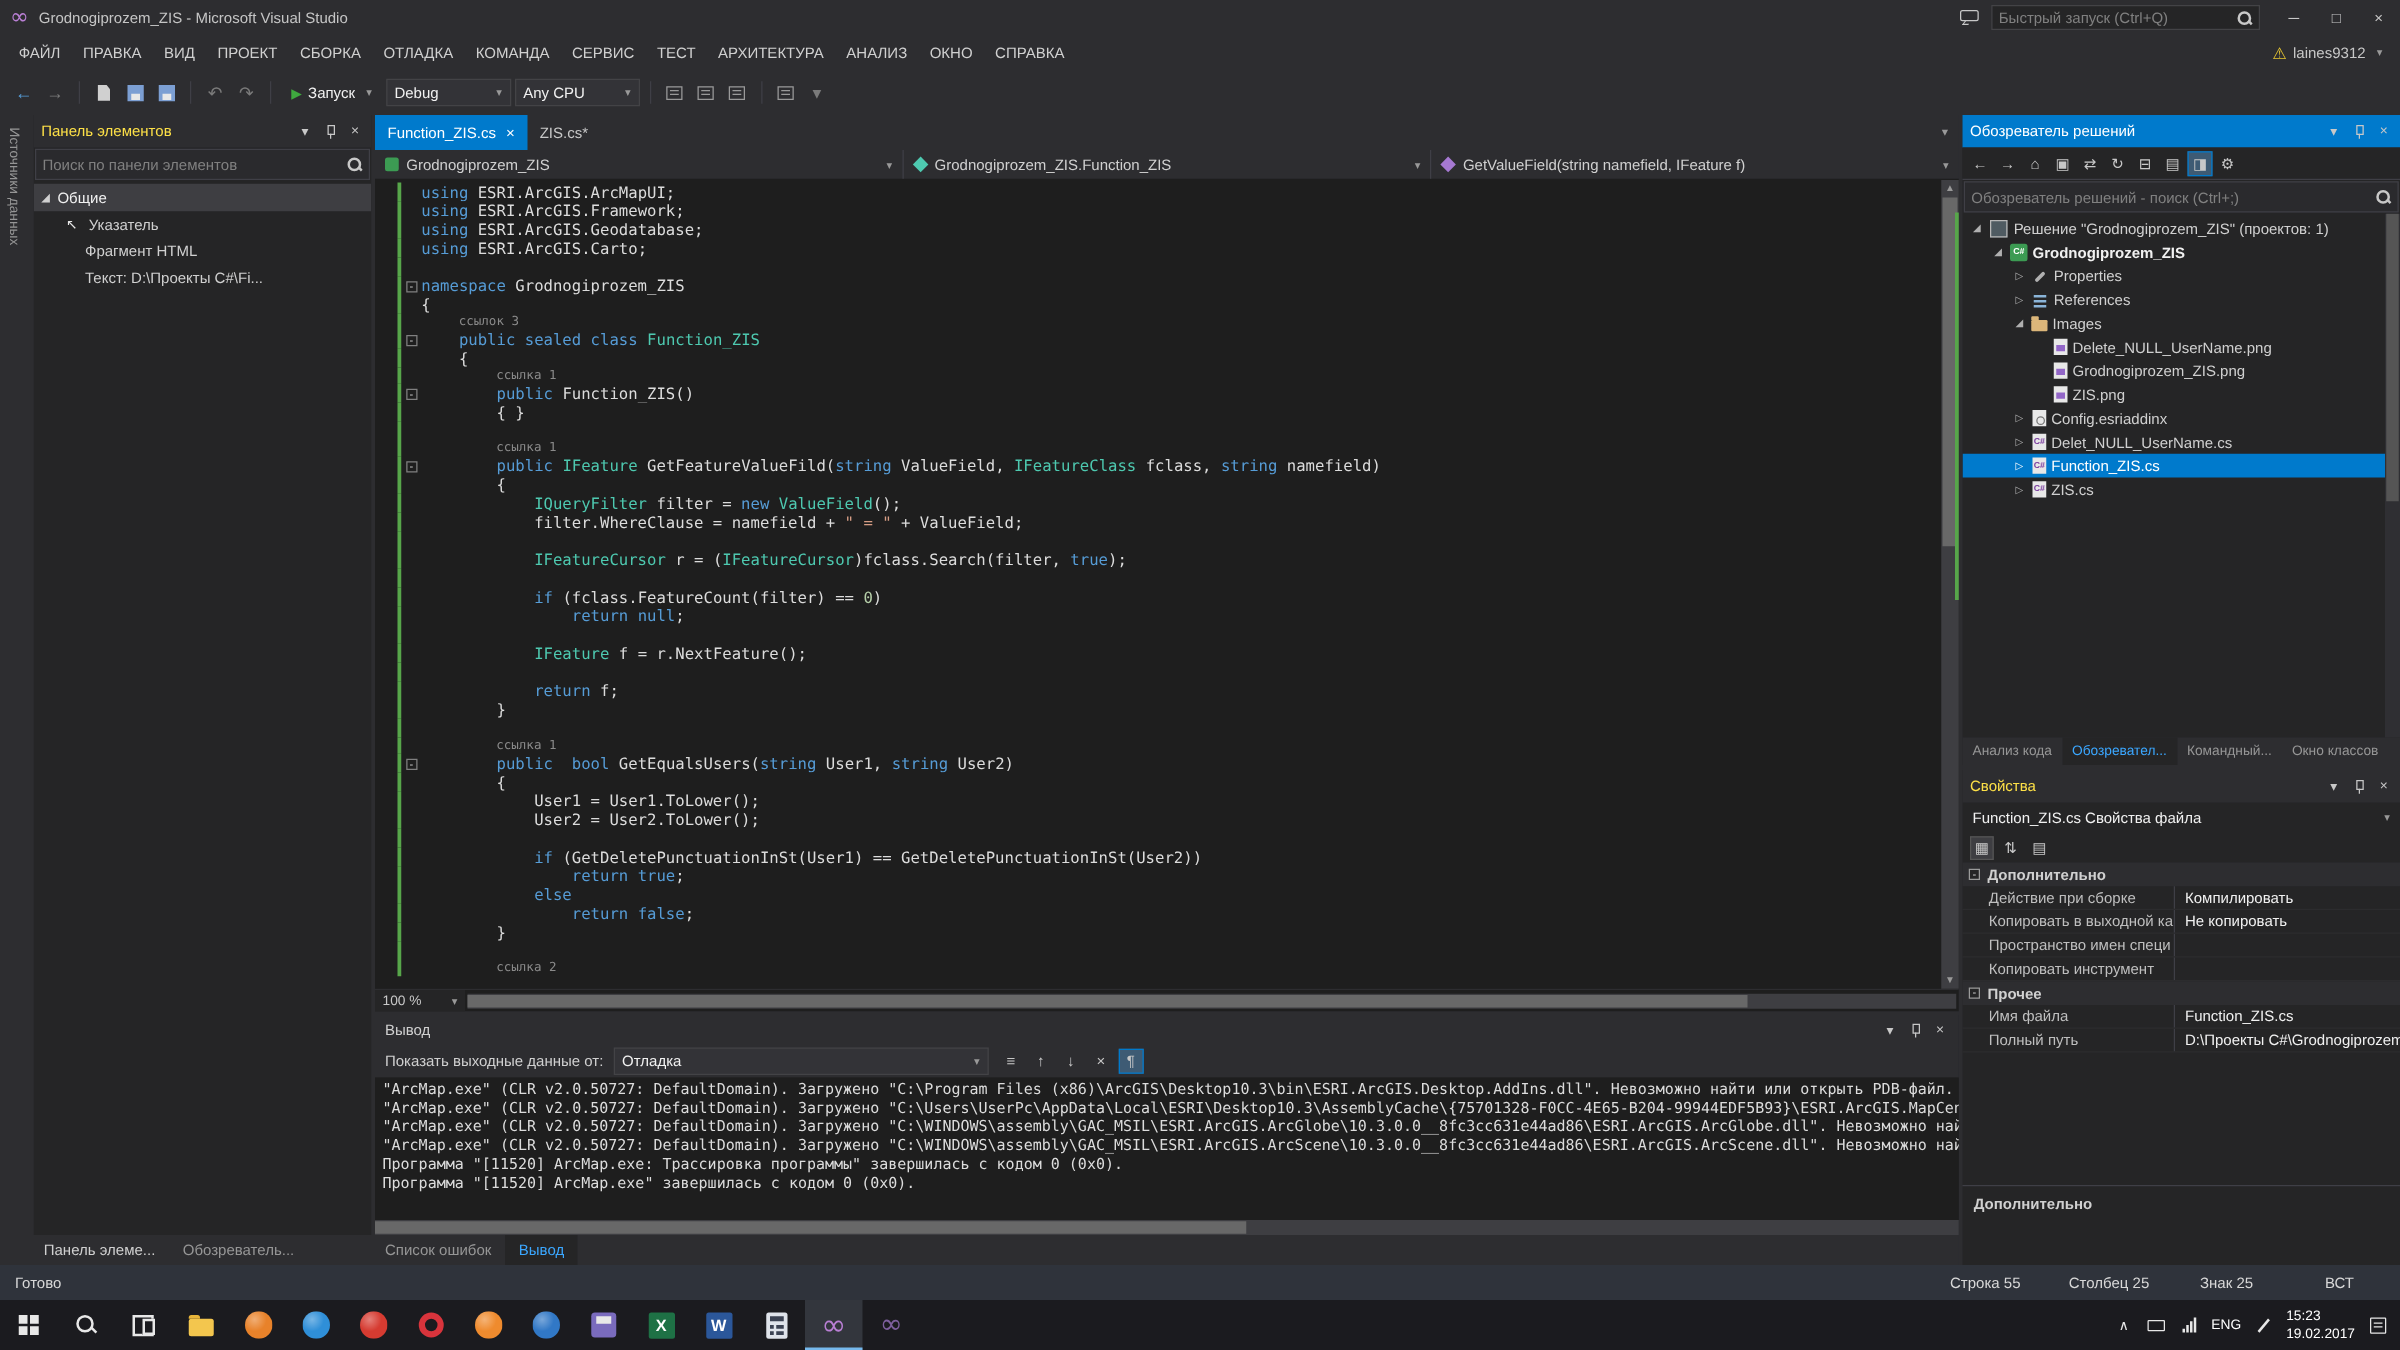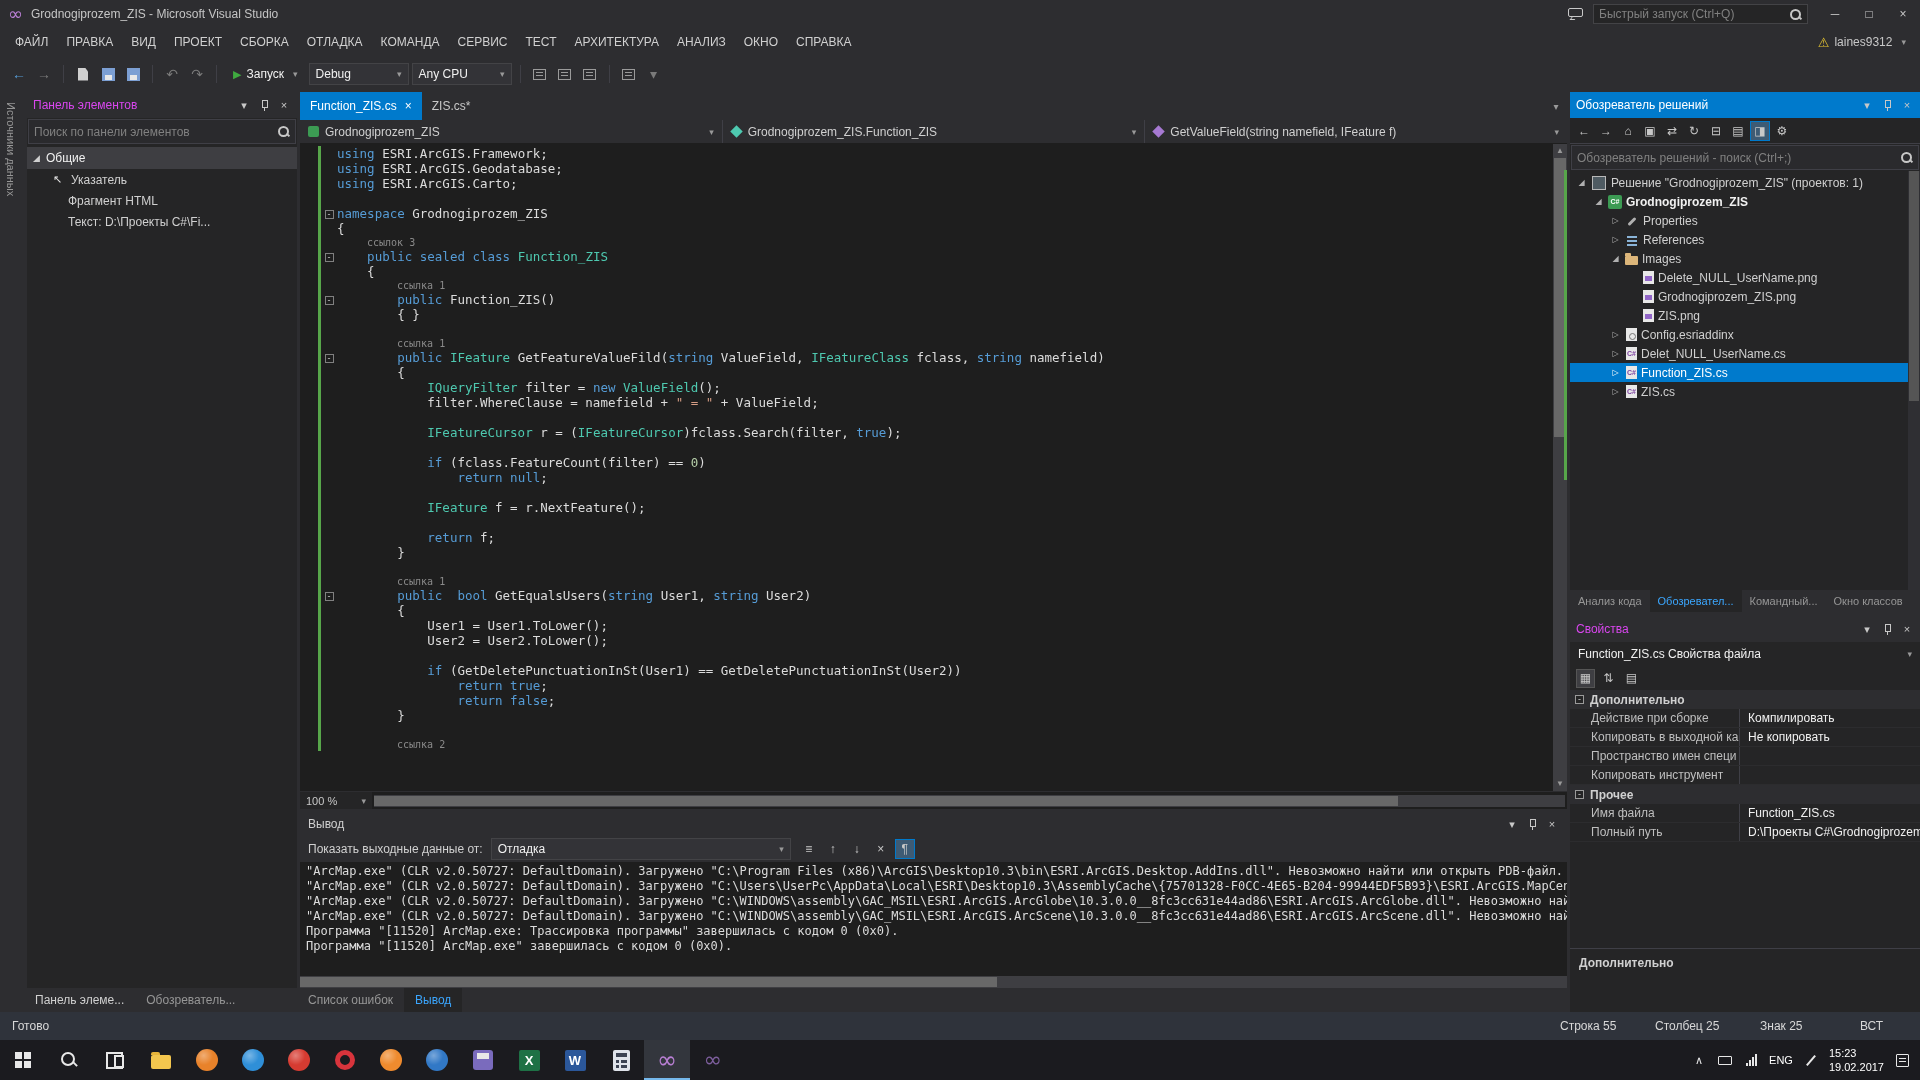--- a/index.html
+++ b/index.html
@@ -52,21 +52,21 @@
 
 .main{flex:1;display:flex;gap:3px;min-height:0;background:#2d2d30}
 .leftcol{flex:1;display:flex;flex-direction:column;min-width:0}
 .contentrow{flex:1;display:flex;gap:3px;min-height:0}
 .vstrip{width:24px;flex:none;background:#2d2d30}
 .vtab{writing-mode:vertical-rl;color:#969696;font-size:11px;padding:10px 5px;white-space:nowrap}
 
 
 .toolbox{width:270px;flex:none;background:#252526;display:flex;flex-direction:column}
 .phead{height:26px;display:flex;align-items:center;background:#2d2d30;padding:0 6px;gap:8px;flex:none}
-.phead .ptitle{flex:1;color:#d946ef;overflow:hidden;white-space:nowrap}
+.phead .ptitle{flex:1;color:#fde047;overflow:hidden;white-space:nowrap}
 .phead.active{background:#007acc}
 .phead.active .ptitle{color:#fff}
 .phico{color:#c8c8c8;font-size:11px;width:14px;text-align:center}
 .psearch,.sesearch{height:25px;margin:1px;background:#2a2a2d;border:1px solid #3f3f46;display:flex;align-items:center;padding:0 5px;flex:none}
 input{background:transparent;border:none;outline:none;color:#e0e0e0;font:12px "Liberation Sans",sans-serif;width:100%}
 input::placeholder{color:#808080}
 .tbx-list{flex:1;overflow:hidden;padding-top:2px}
 .tbx-group{height:22px;display:flex;align-items:center;gap:6px;background:#3e3e42;color:#f1f1f1;padding:0 6px}
 .tbx-group .arrow{font-size:9px;color:#d0d0d0}
 .tbx-item{height:21px;display:flex;align-items:center;gap:7px;padding-left:24px;color:#d0d0d0}
@@ -385,20 +385,26 @@
                 <span class="blabel">GetValueField(string namefield, IFeature f)</span>
                 <span class="bcaret">▾</span>
               </div>
             </div>
           <div class="codewrap">
             <div class="codelines">
                 <div class="codeline">
                   <span class="indm"></span>
                   <span class="chg"></span>
                   <span class="foldc"></span>
+                  <span class="ctext"><span class="seg-k">using</span><span class="seg-p"> ESRI.ArcGIS.ArcMapUI;</span></span>
+                </div>
+                <div class="codeline">
+                  <span class="indm"></span>
+                  <span class="chg"></span>
+                  <span class="foldc"></span>
                   <span class="ctext"><span class="seg-k">using</span><span class="seg-p"> ESRI.ArcGIS.Framework;</span></span>
                 </div>
                 <div class="codeline">
                   <span class="indm"></span>
                   <span class="chg"></span>
                   <span class="foldc"></span>
                   <span class="ctext"><span class="seg-k">using</span><span class="seg-p"> ESRI.ArcGIS.Geodatabase;</span></span>
                 </div>
                 <div class="codeline">
                   <span class="indm"></span>
@@ -602,20 +608,26 @@
                   <span class="indm"></span>
                   <span class="chg"></span>
                   <span class="foldc"></span>
                   <span class="ctext"><span class="seg-p">            </span><span class="seg-k">if</span><span class="seg-p"> (GetDeletePunctuationInSt(User1) == GetDeletePunctuationInSt(User2))</span></span>
                 </div>
                 <div class="codeline">
                   <span class="indm"></span>
                   <span class="chg"></span>
                   <span class="foldc"></span>
                   <span class="ctext"><span class="seg-p">                </span><span class="seg-k">return</span><span class="seg-p"> </span><span class="seg-k">true</span><span class="seg-p">;</span></span>
+                </div>
+                <div class="codeline">
+                  <span class="indm"></span>
+                  <span class="chg"></span>
+                  <span class="foldc"></span>
+                  <span class="ctext"><span class="seg-p">            </span><span class="seg-k">else</span></span>
                 </div>
                 <div class="codeline">
                   <span class="indm"></span>
                   <span class="chg"></span>
                   <span class="foldc"></span>
                   <span class="ctext"><span class="seg-p">                </span><span class="seg-k">return</span><span class="seg-p"> </span><span class="seg-k">false</span><span class="seg-p">;</span></span>
                 </div>
                 <div class="codeline">
                   <span class="indm"></span>
                   <span class="chg"></span>

